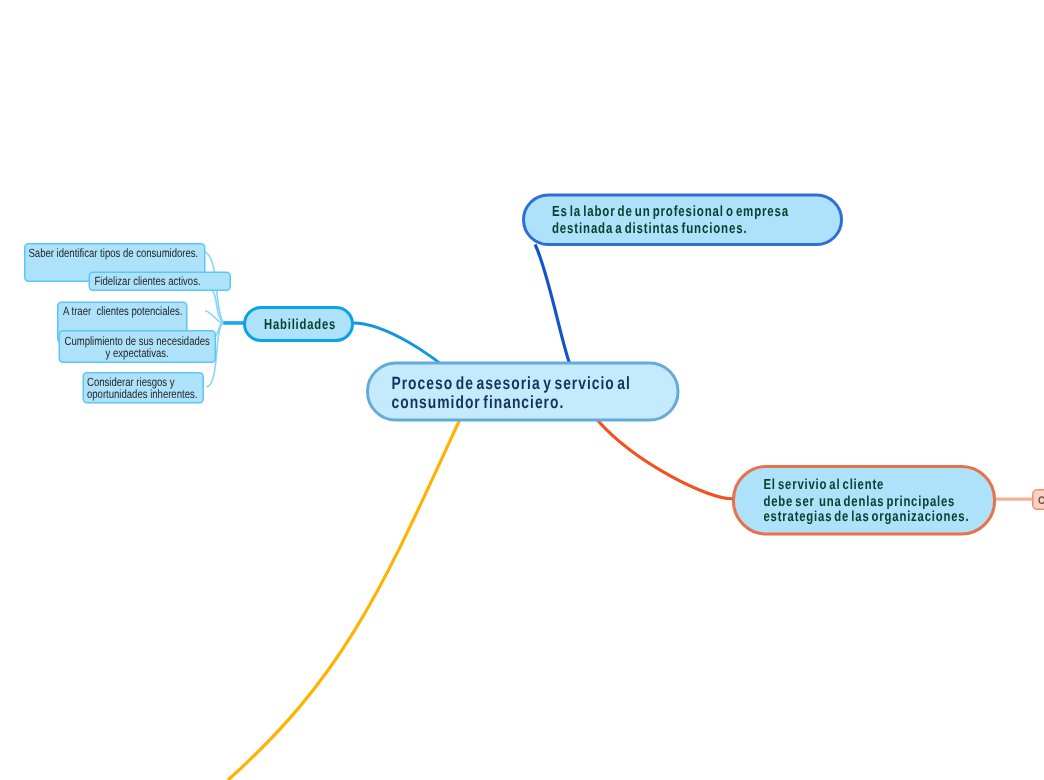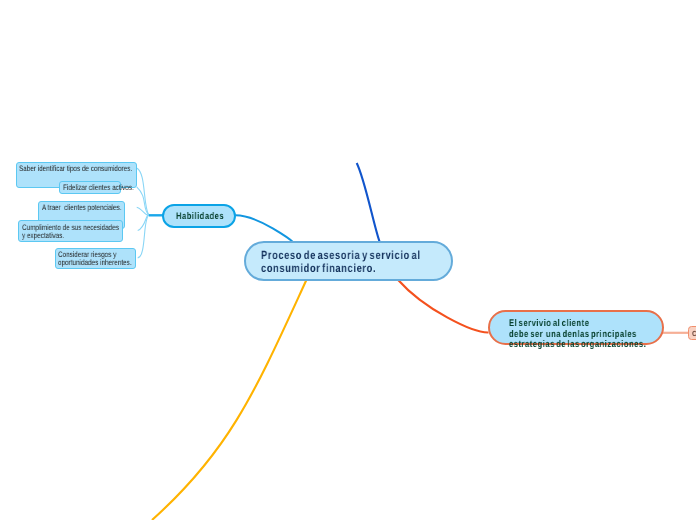--- a/index.html
+++ b/index.html
@@ -27,42 +27,42 @@
                     left:11.6px;top:6.0px;transform:scaleX(0.781);letter-spacing:0.693px;}
 
   
   #definicion{left:348.0px;top:129.2px;width:214.2px;height:35.2px;
               background:#AEE2FB;border:2px solid #2E6FD6;border-radius:17.6px;}
   #definicion .txt{color:#07412F;font-weight:bold;font-size:9.82px;line-height:10.7px;
                    left:17.6px;top:6.0px;transform:scaleX(0.781);
                    letter-spacing:0.715px;word-spacing:-1.642px;}
 
   
-  #servicio{left:487.5px;top:310.2px;width:176.5px;height:35px;
+  #servicio{left:487.5px;top:310.2px;width:176.5px;height:47px;
             background:#AEE2FB;border:2px solid #E8704A;border-radius:23px;}
   #servicio .txt{color:#07412F;font-weight:bold;font-size:9.68px;line-height:10.5px;
                  left:19.6px;top:6.9px;transform:scaleX(0.781);
                  letter-spacing:0.694px;word-spacing:-1.595px;}
 
   
   #stub{left:688.1px;top:326.4px;width:20px;height:13.4px;
         background:#F8D2C3;border:1.4px solid #F18F6D;border-radius:3.5px;}
   #stub .txt{color:#6E4A3E;font-weight:bold;font-size:7.4px;line-height:8px;
              left:3.2px;top:2.6px;transform:scaleX(0.88);}
 
   
   .leaf{background:#AEE2FB;border:1px solid #5CC8F2;border-radius:3px;}
   .leaf .txt{color:#1f1f1f;font-size:7.96px;line-height:8px;transform:scaleX(0.80);}
   #leaf1{left:16px;top:161.5px;width:120.6px;height:26px;}
   #leaf1 .txt{left:1.8px;top:2.2px;}
-  #leaf2{left:59.2px;top:180.6px;width:62px;height:13.8px;}
+  #leaf2{left:59.2px;top:180.6px;width:95px;height:13.8px;}
   #leaf2 .txt{left:2.5px;top:2.3px;}
   #leaf3{left:38px;top:200.7px;width:87.4px;height:28px;}
   #leaf3 .txt{left:2.8px;top:2.2px;}
-  #leaf4{left:18px;top:219.9px;width:104.9px;height:22.1px;}
+  #leaf4{left:39px;top:219.9px;width:104.9px;height:22.1px;text-align:center;}
   #leaf4 .txt{left:3.1px;top:3.1px;}
   #leaf5{left:54.7px;top:247.8px;width:81px;height:21px;}
   #leaf5 .txt{left:2.0px;top:2.4px;}
 </style>
 </head>
 <body>
 
 <div id="canvas">
 
   <svg class="links" viewBox="0 0 696 520" xmlns="http://www.w3.org/2000/svg">
@@ -87,20 +87,23 @@
   </svg>
 
   <div class="node" id="habilidades">
     <span class="txt">Habilidades</span>
   </div>
 
   <div class="node" id="central">
     <span class="txt"><span>Proceso de asesoria y servicio al</span><br><span>consumidor financiero.</span></span>
   </div>
 
+  <div class="node" id="definicion">
+    <span class="txt"><span>Es la labor de un profesional o empresa</span><br><span>destinada a distintas funciones.</span></span>
+  </div>
 
   <div class="node" id="servicio">
     <span class="txt"><span>El servivio al cliente</span><br><span>debe ser  una denlas principales</span><br><span>estrategias de las organizaciones.</span></span>
   </div>
 
   <div class="node" id="stub">
     <span class="txt">C</span>
   </div>
 
   <div class="node leaf" id="leaf1">

